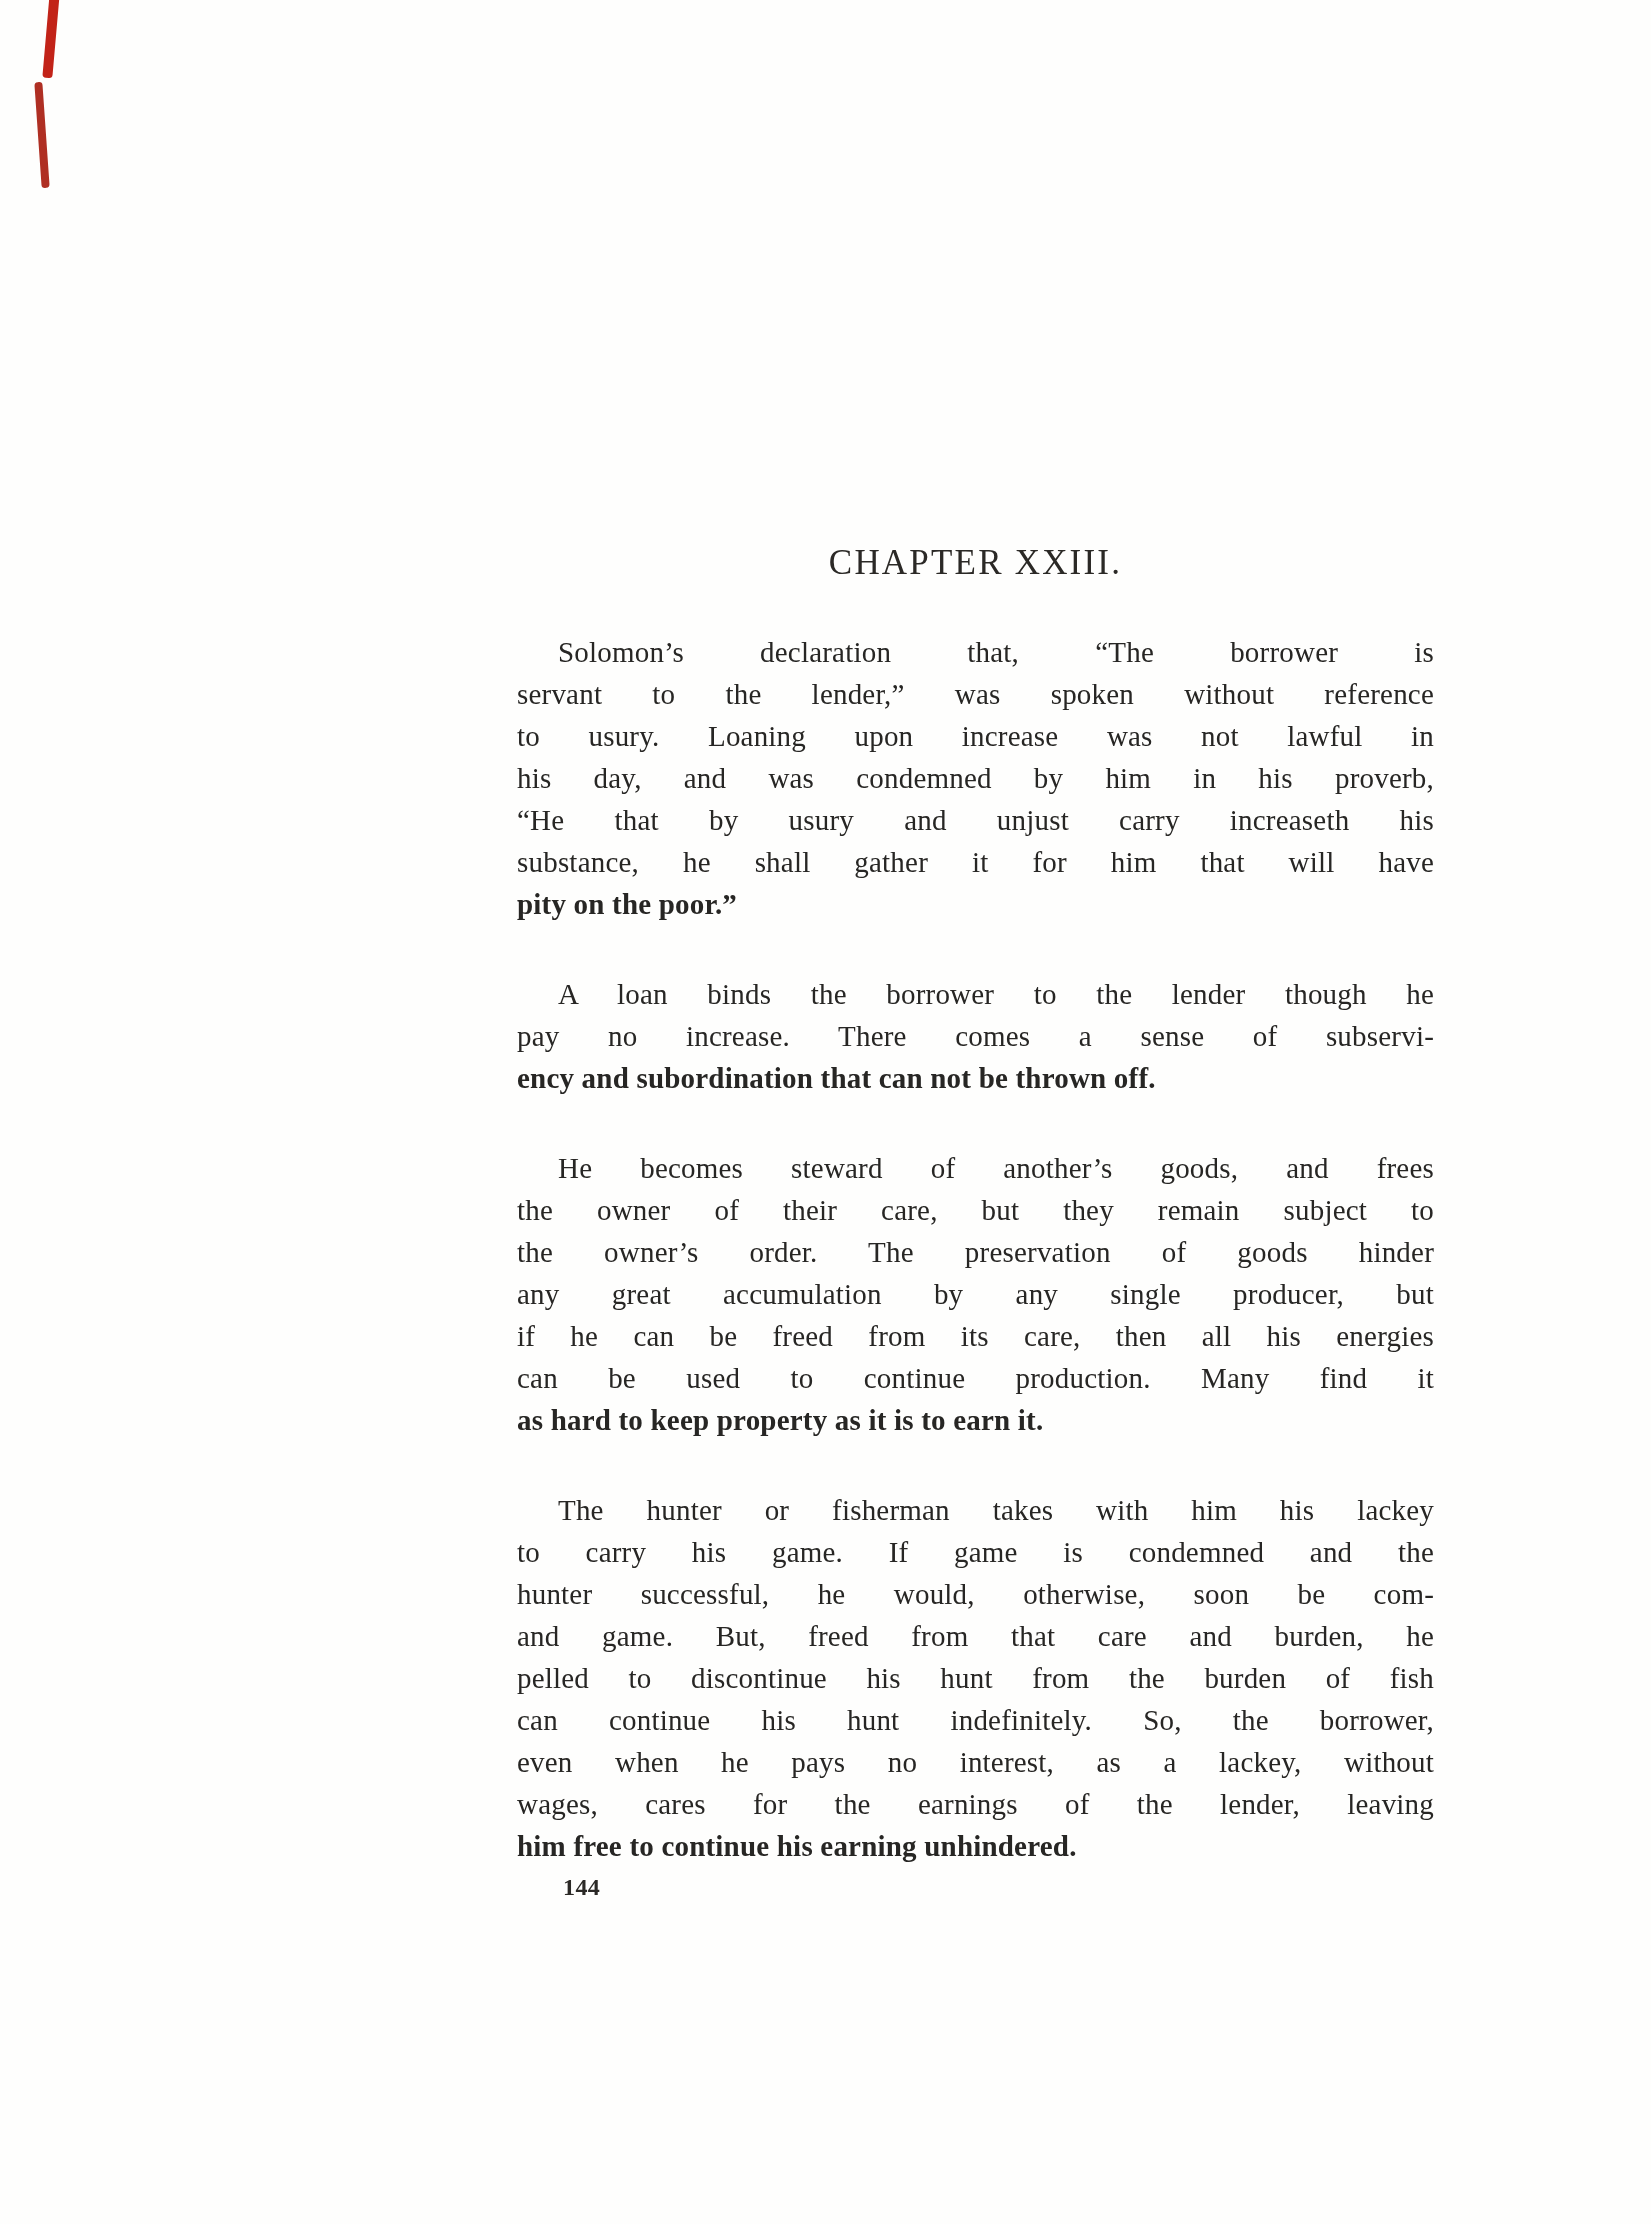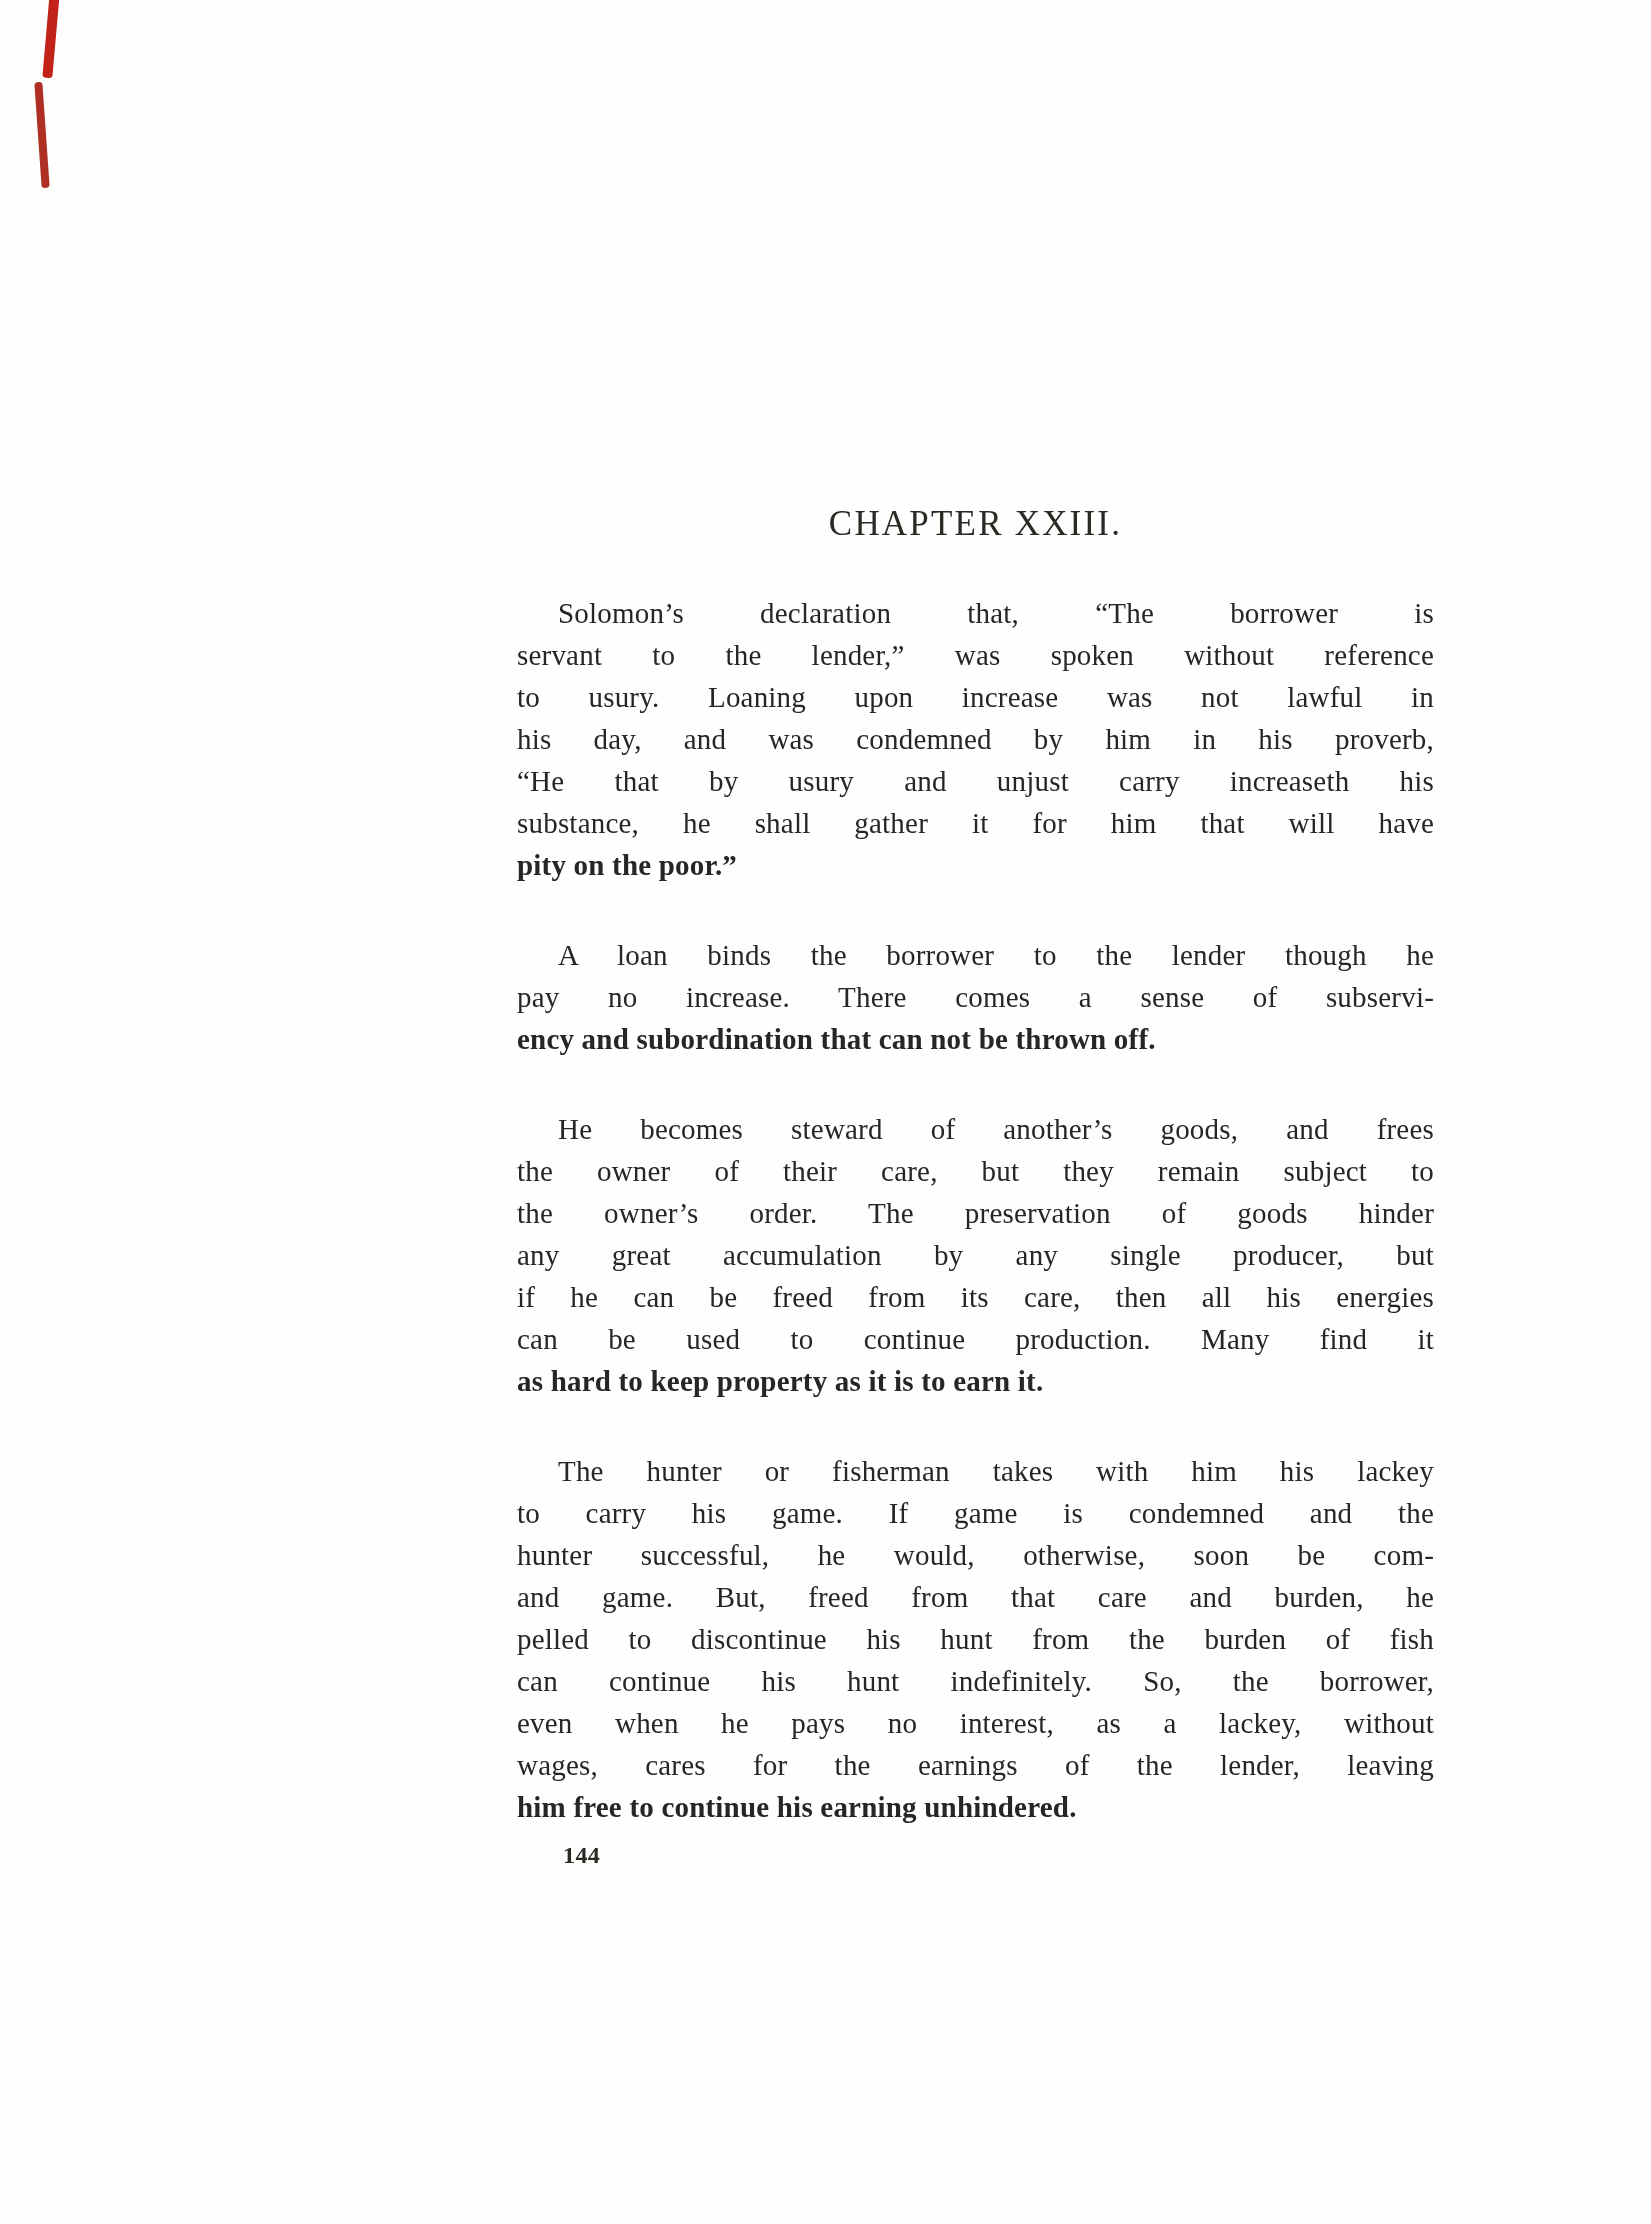--- a/index.html
+++ b/index.html
@@ -43,20 +43,21 @@
     left: 517px;
     top: 504px;
     width: 917px;
   }
   .chapter-heading {
     text-align: center;
     font-size: 35px;
     letter-spacing: 2.2px;
     font-weight: 400;
     color: #2b2926;
+    margin-top: 39px;
   }
   .subtitle {
     text-align: center;
     font-size: 25px;
     letter-spacing: 1.1px;
     font-weight: 500;
     margin-top: 37px;
     color: #2b2926;
   }
   .body-text {
@@ -73,21 +74,21 @@
   }
   .body-text .line.first {
     text-indent: 41px;
     margin-top: 48px;
   }
   .body-text .line.last {
     text-align-last: left;
     font-weight: bold;
   }
   .page-number {
-    margin-top: 14px;
+    margin-top: 7px;
     padding-left: 46px;
     font-size: 24px;
     font-weight: 700;
     letter-spacing: 0.4px;
     color: #2b2926;
   }
 </style>
 </head>
 <body>
 

